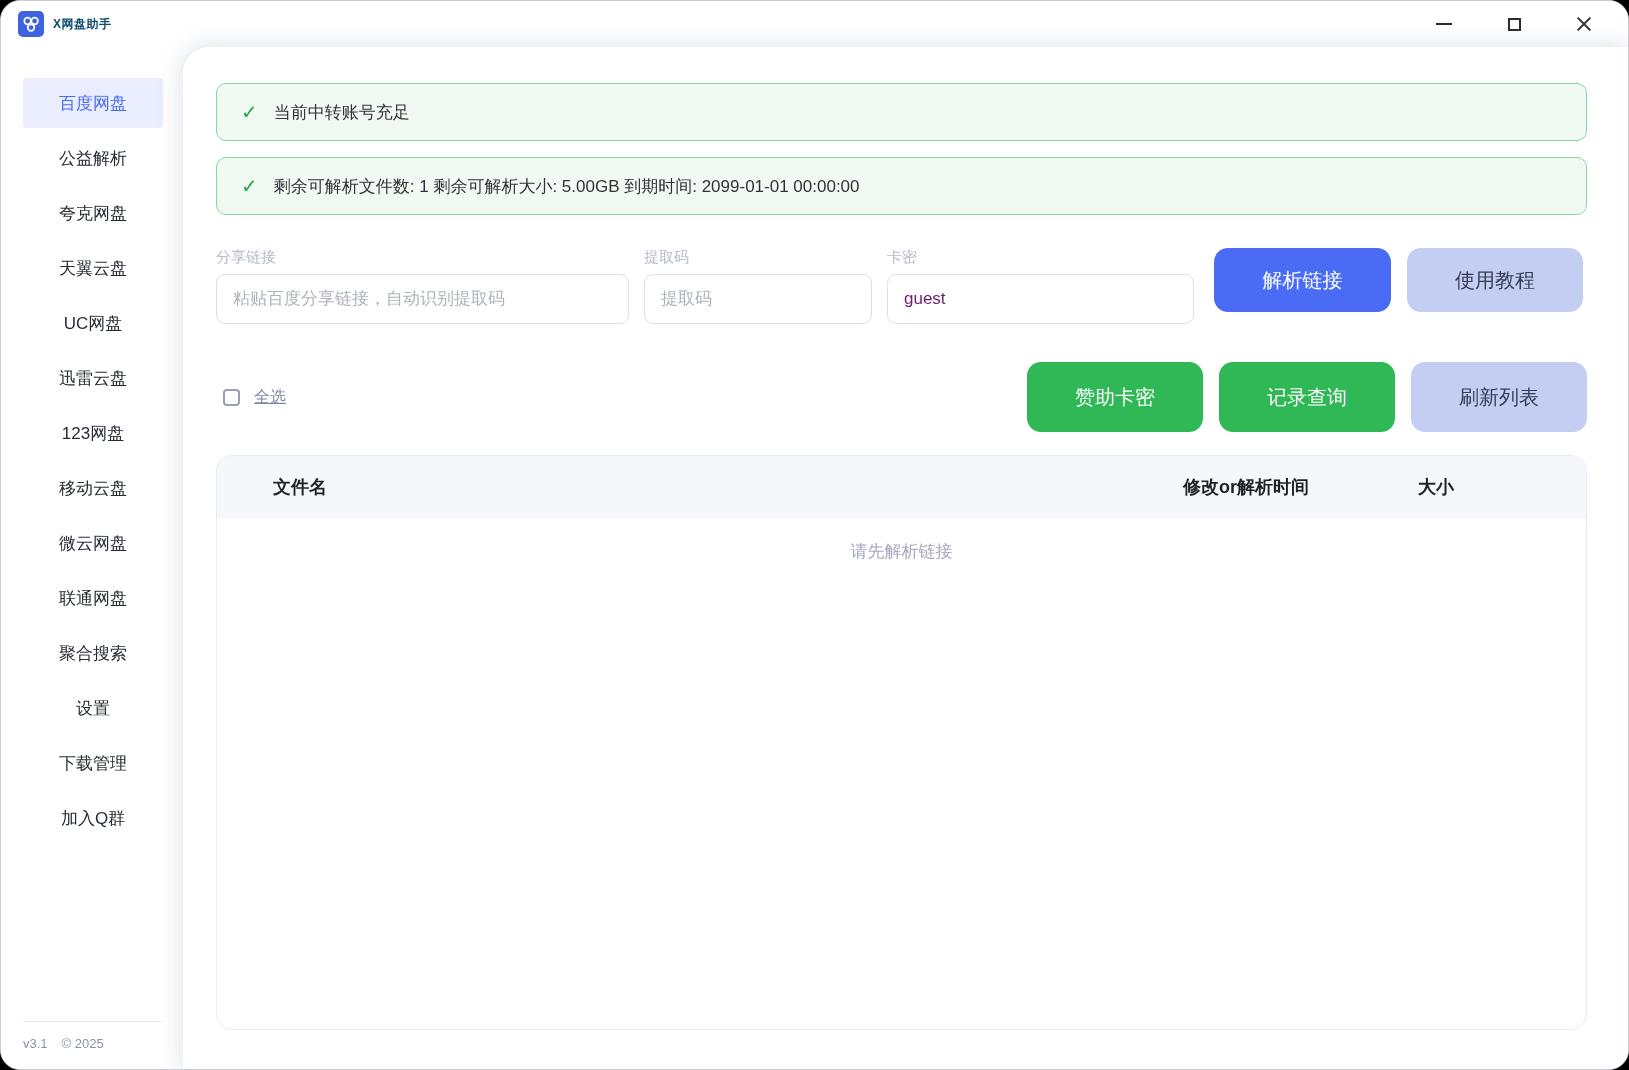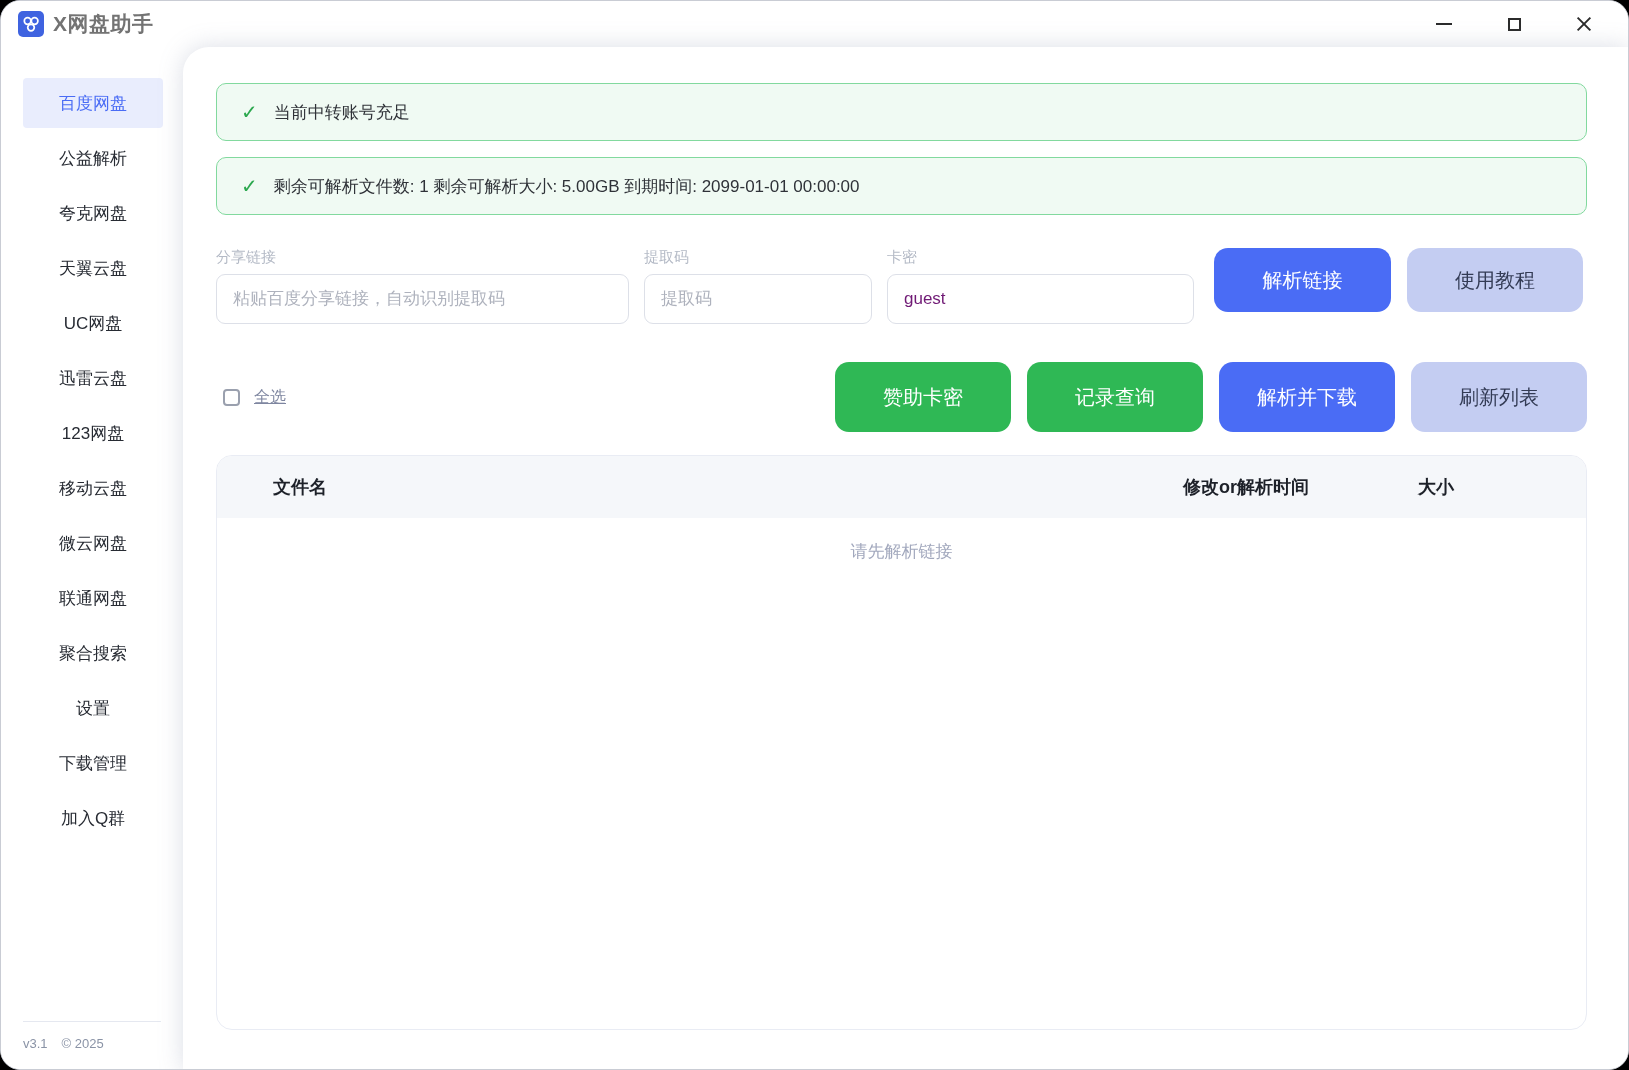--- a/index.html
+++ b/index.html
@@ -2,21 +2,21 @@
 <html><head>
 <meta charset="utf-8">
 <style>
   * { margin:0; padding:0; box-sizing:border-box; }
   html,body { width:1629px; height:1070px; background:#000; font-family:"Liberation Sans","DejaVu Sans",sans-serif; }
   .window { position:relative; width:1629px; height:1070px; background:#fff; border-radius:20px; overflow:hidden; border:1px solid #c9ccd4; }
 
   
   .titlebar { position:relative; height:46px; display:flex; align-items:center; padding-left:17px; background:#fff; }
   .app-logo { width:26px; height:26px; display:block; }
-  .app-title { margin-left:9px; font-size:21px; font-weight:700; color:#737373; letter-spacing:.5px; }
+  .app-title { margin-left:9px; font-size:12px; font-weight:700; color:#0c4a6e; letter-spacing:.5px; }
   .win-controls { position:absolute; right:22px; top:0; height:46px; display:flex; align-items:center; gap:26px; }
   .win-btn { width:44px; height:46px; display:flex; align-items:center; justify-content:center; cursor:pointer; }
   .glyph-min { width:16px; border-top:2px solid #2b2b2b; }
   .glyph-max { width:13px; height:13px; border:2px solid #2b2b2b; }
   .glyph-close { position:relative; width:16px; height:16px; }
   .glyph-close::before,.glyph-close::after { content:""; position:absolute; left:-1px; top:7px; width:18px; height:2px; background:#2b2b2b; }
   .glyph-close::before { transform:rotate(45deg); }
   .glyph-close::after { transform:rotate(-45deg); }
 
   
@@ -156,21 +156,20 @@
       </div>
 
       <div class="toolbar-row">
         <div class="select-all">
           <span class="checkbox"></span>
           <span class="select-all-label">全选</span>
         </div>
         <div class="toolbar-spacer"></div>
         <button class="btn btn-green btn-toolbar">赞助卡密</button>
         <button class="btn btn-green btn-toolbar">记录查询</button>
-        <button class="btn btn-blue btn-toolbar">解析并下载</button>
         <button class="btn btn-light btn-toolbar">刷新列表</button>
       </div>
 
       <div class="table-panel">
         <div class="table-header">
           <span class="col-name">文件名</span>
           <span class="col-time">修改or解析时间</span>
           <span class="col-size">大小</span>
         </div>
         <div class="table-empty">请先解析链接</div>

